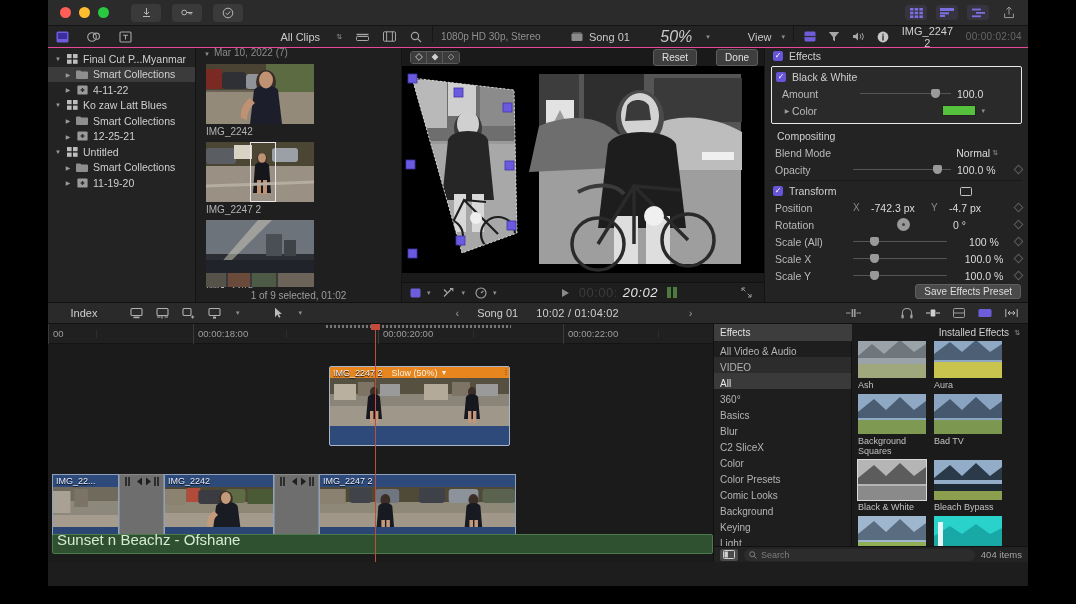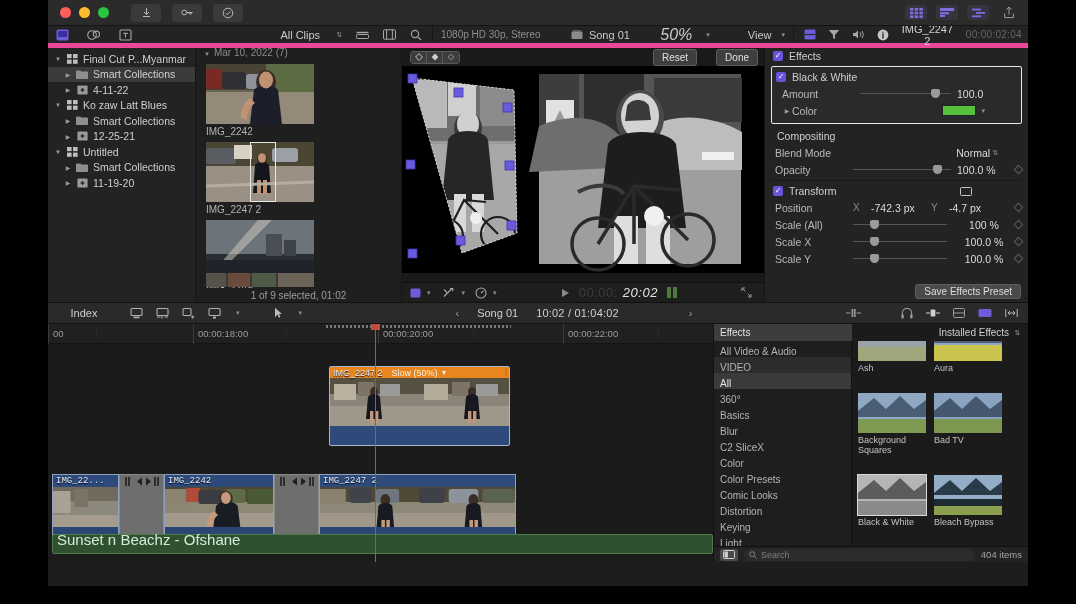--- a/index.html
+++ b/index.html
@@ -25,21 +25,21 @@
   .tb-group { display:flex; margin-left:16px; gap:5px; }
   .tb-right { position:absolute; right:8px; display:flex; align-items:center; gap:9px; }
   .tb-sq { width:22px; height:15px; border-radius:3px; background:#37343f;
            display:flex;align-items:center;justify-content:center; }
   .tb-sq svg { display:block; }
   .share { width:22px;height:17px; display:flex;align-items:center;justify-content:center;
            color:#9a9a9a; }
 
   
   .toolbar { height:22px; background:#232323; display:flex; 
-             border-bottom:5px solid #ec4899; }
+             border-bottom:1px solid #ec4899; }
   .tool-seg { display:flex; align-items:center; height:100%; }
   .seg-browser { width:150px; padding-left:8px; gap:18px; }
   .ic { color:#a6a6a6; display:flex; align-items:center; }
   .ic.purple { color:#7b68ee; }
   .seg-clips { flex:1; display:flex; align-items:center; justify-content:flex-end;
                gap:14px; padding-right:10px; }
   .clips-label{ color:#c9c9c9; font-size:11px; }
   .vdiv { width:1px; height:16px; background:#171717; }
   .seg-viewer { width:360px; display:flex; align-items:center;
                 padding:0 8px; gap:8px; }
@@ -170,21 +170,21 @@
   .clip-conn { position:absolute; border:1px solid #a9b6c9; border-radius:2px;
                overflow:hidden; background:#2d4a7a; }
   .slowbar { height:11px; background:#e8861d; color:#f5f0e6; font-size:9px;
              display:flex; align-items:center; justify-content:center; gap:3px;
              position:relative; }
   .slowbar .dots { position:absolute; right:3px; color:#7a4410; font-size:9px;
                    letter-spacing:-1px; }
   .clip-name-ov { position:absolute; left:3px; top:1px; color:#e9eefa;
                   font-size:9px; text-shadow:0 1px 1px #000; z-index:5; }
 
-  .storyline { position:absolute; left:4px; right:0; top:150px; height:85px;font-family:Liberation Mono, monospace; }
+  .storyline { position:absolute; left:4px; right:0; top:150px; height:85px; }
   .st-clip { position:absolute; top:0; height:72px; border:1px solid #8fa2bd;
              background:#2d4a7a; overflow:hidden; }
   .st-name { position:absolute; left:3px; top:1px; color:#e9eefa; font-size:9px;
              z-index:5; text-shadow:0 1px 1px #000; }
   .st-strip { position:absolute; left:0; right:0; top:12px; height:42px; display:flex; }
   .audiowave { position:absolute; left:0; right:0; bottom:0; height:18px;
                background:#2b4674; }
   .gapclip { position:absolute; top:0; height:72px; background:#6e6e6e;
              border:1px solid #8a8a8a; display:flex; align-items:flex-start;
              justify-content:center; padding-top:2px; gap:3px; color:#1b1b1b; }
@@ -199,22 +199,22 @@
   .fxhdr-l { width:138px; background:#3d3d3d; height:100%; display:flex;
              align-items:center; padding-left:6px; color:#e2e2e2; font-size:10px; }
   .fxhdr-r { flex:1; display:flex; align-items:center; justify-content:flex-end;
              padding-right:8px; color:#cfcfcf; font-size:10px; gap:3px; }
   .fxmain { flex:1; display:flex; overflow:hidden; }
   .fxcats { width:138px; background:#1e1e1e; border-right:1px solid #111; }
   .catrow { height:16px; display:flex; align-items:flex-end; padding-left:6px;
             color:#b4b4b4; font-size:10px; }
   .catrow.hi { background:#2c2c2c; }
   .catrow.sel { background:#3a3a3a; color:#e8e8e8; }
-  .fxgrid { flex:1; padding:2px 0 0 6px; display:flex; flex-wrap:wrap;
-            gap:20px 8px; overflow:hidden; align-content:flex-start; }
+  .fxgrid { flex:1; padding:19px 0 0 6px; display:flex; flex-wrap:wrap;
+            gap:4px 8px; overflow:hidden; align-content:flex-start; }
   .fxcell { width:68px; }
   .fxthumb { width:68px; height:40px; overflow:hidden; position:relative; }
   .fxthumb.selc { outline:1.5px solid #d9d9d9; }
   .fxlabel { color:#c2c2c2; font-size:9px; margin-top:2px; line-height:10px; }
   .fxfoot { height:16px; background:#232323; display:flex; align-items:center;
             border-top:1px solid #111; padding:0 6px; gap:6px; }
   .fxsearch { flex:1; height:12px; background:#2c2c2c; border-radius:6px;
               display:flex; align-items:center; padding-left:5px; gap:4px;
               color:#7e7e7e; font-size:9px; }
   .fxcount { color:#a3a3a3; font-size:9.5px; }
@@ -769,20 +769,30 @@
               </svg>
           </span>
         </div>
 
         <div class="prow">
           <span class="plabel">Position</span>
           <span class="ax" style="width:18px">X</span>
           <span class="pval" style="width:60px">-742.3 px</span>
           <span class="ax" style="width:18px">Y</span>
           <span class="pval" style="width:54px">-4.7 px</span>
+          <span class="diam"></span>
+        </div>
+        <div class="prow">
+          <span class="plabel">Rotation</span>
+          <span style="flex:1;display:flex;justify-content:center">
+            <span class="rot-dial">
+                <i></i>
+              </span>
+          </span>
+          <span class="pval" style="width:62px">0 °</span>
           <span class="diam"></span>
         </div>
         <div class="prow">
           <span class="plabel">Scale (All)</span>
           <span class="slider">
             <i class="strack"></i>
               <i class="sknob" style="left:18%"></i>
           </span>
           <span class="pval r" style="width:62px">100 %</span>
           <span class="diam"></span>
@@ -1086,21 +1096,21 @@
           <div class="catrow">
               <span>Color</span>
             </div>
           <div class="catrow">
               <span>Color Presets</span>
             </div>
           <div class="catrow">
               <span>Comic Looks</span>
             </div>
           <div class="catrow">
-              <span>Distortion</span>
+              <span>Background</span>
             </div>
           <div class="catrow">
               <span>Keying</span>
             </div>
           <div class="catrow">
               <span>Light</span>
             </div>
 
         </div>
         <div class="fxgrid">

